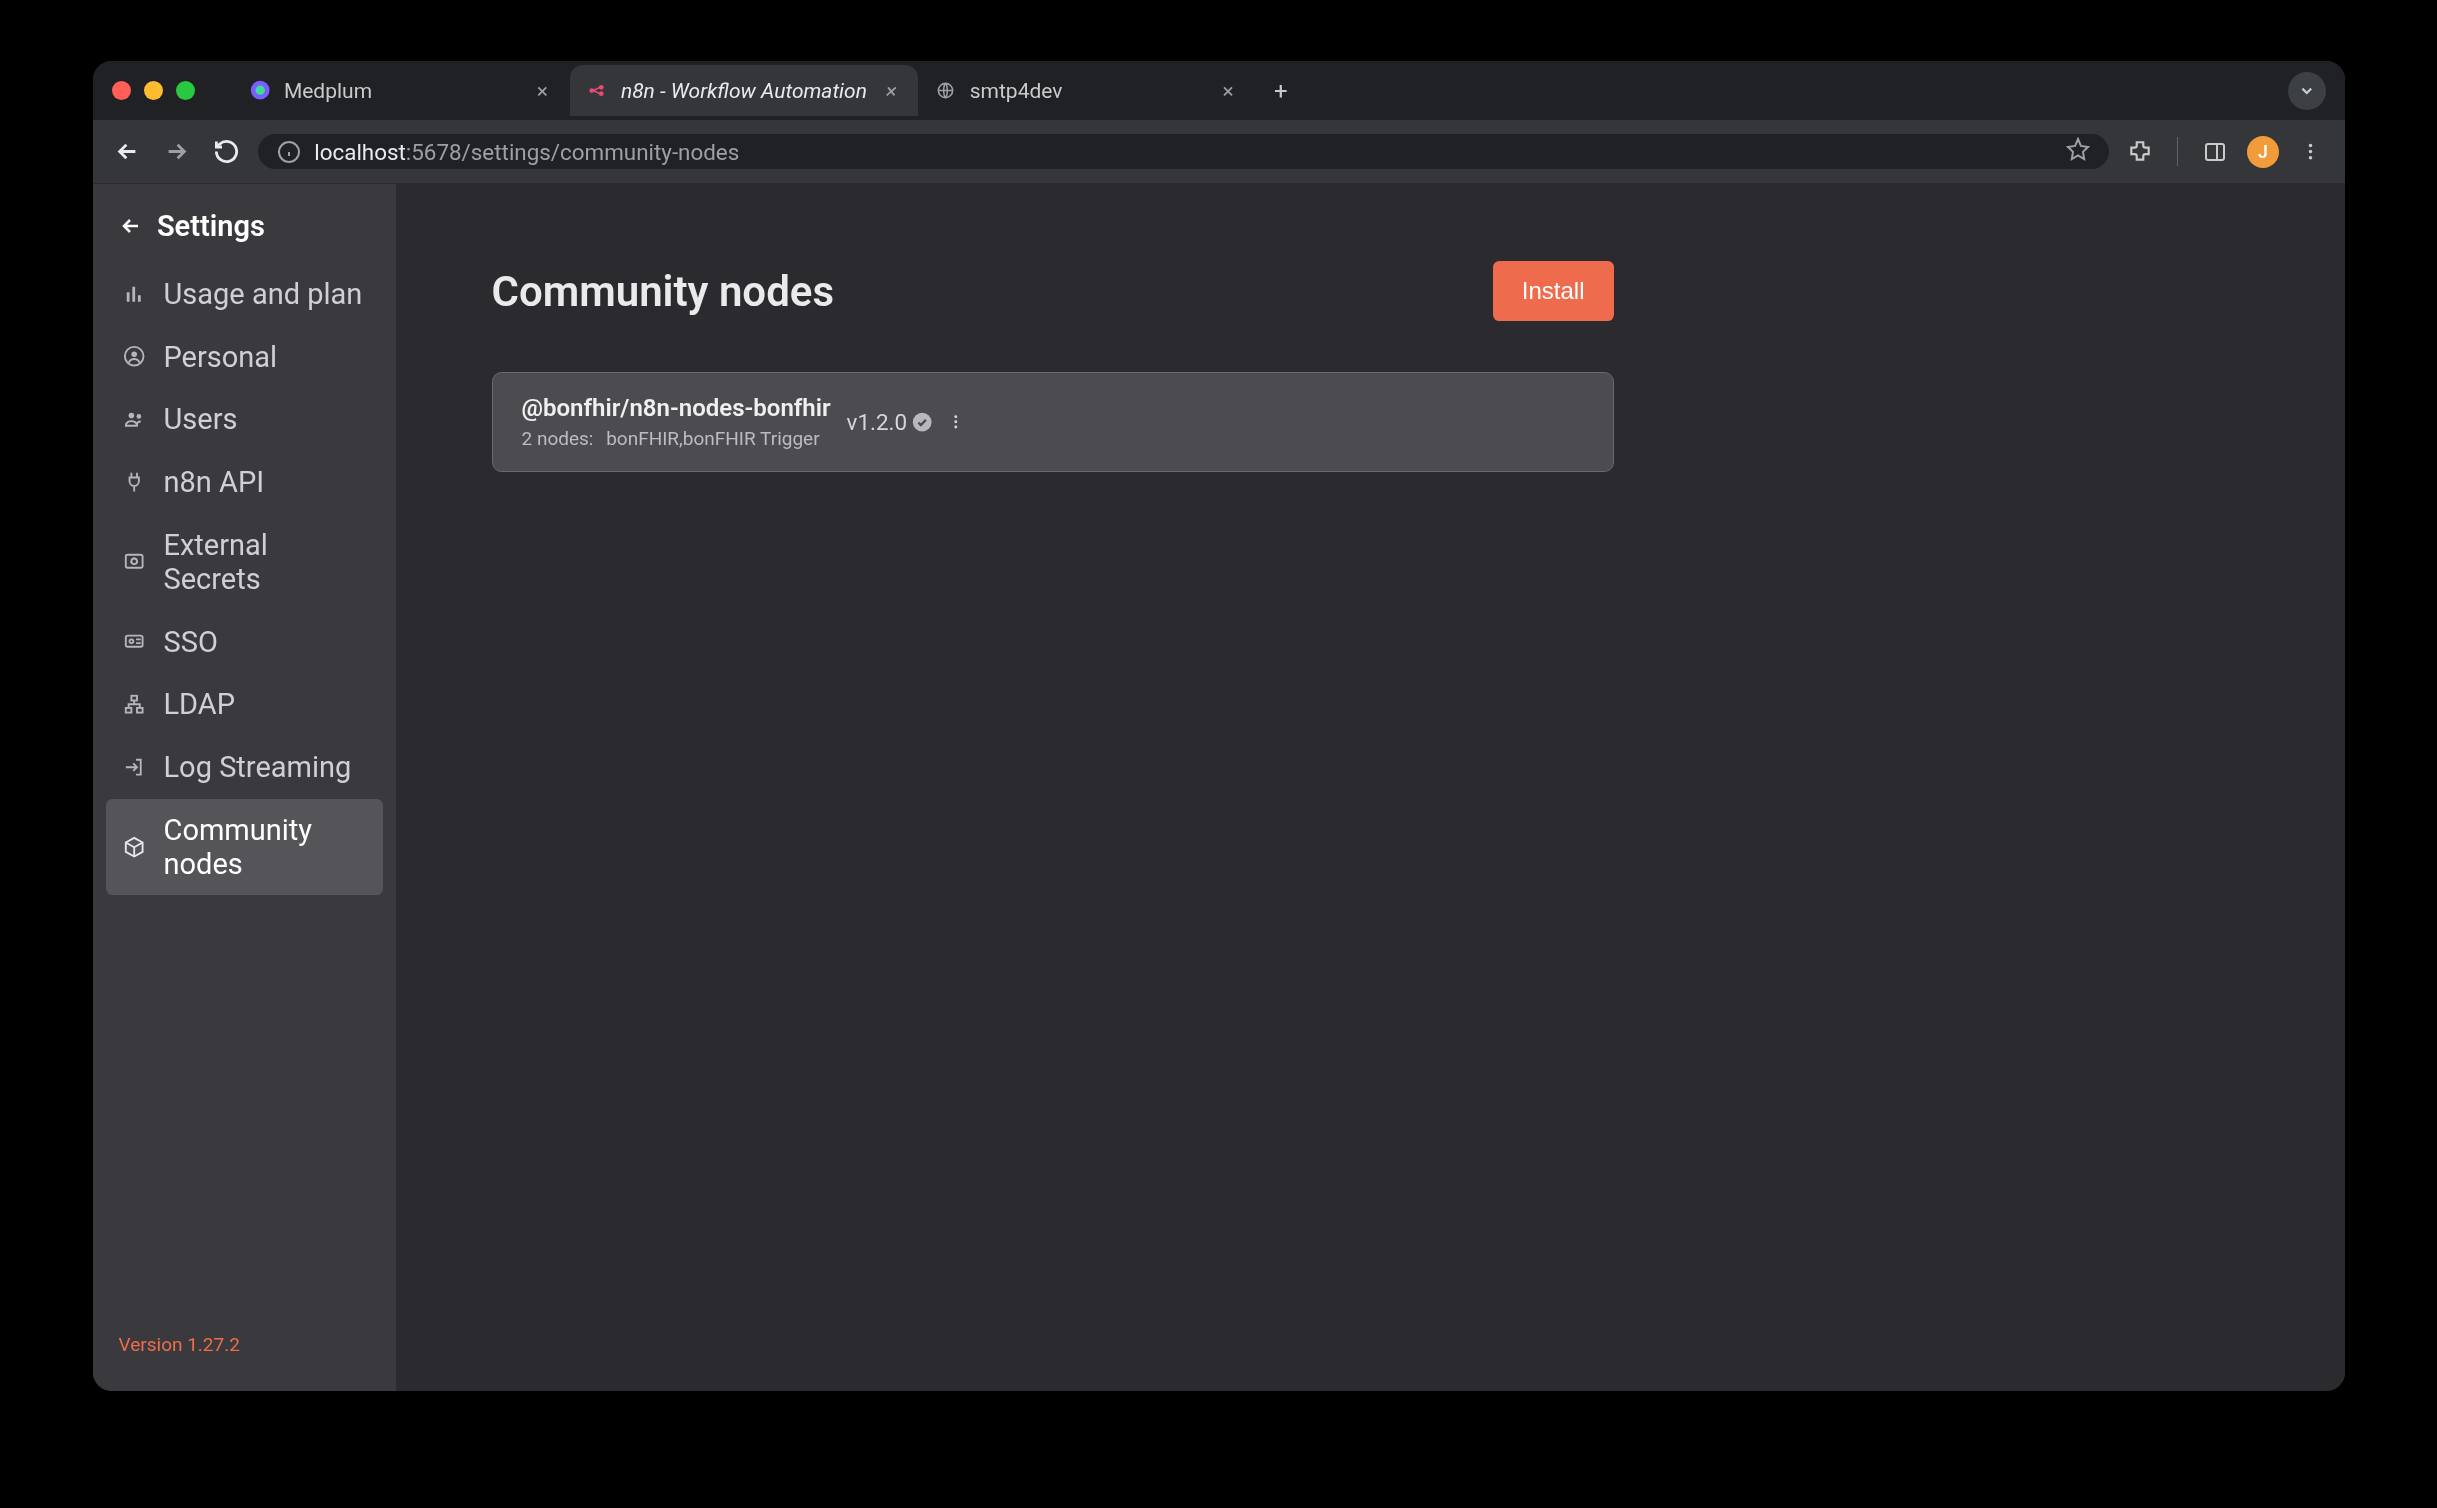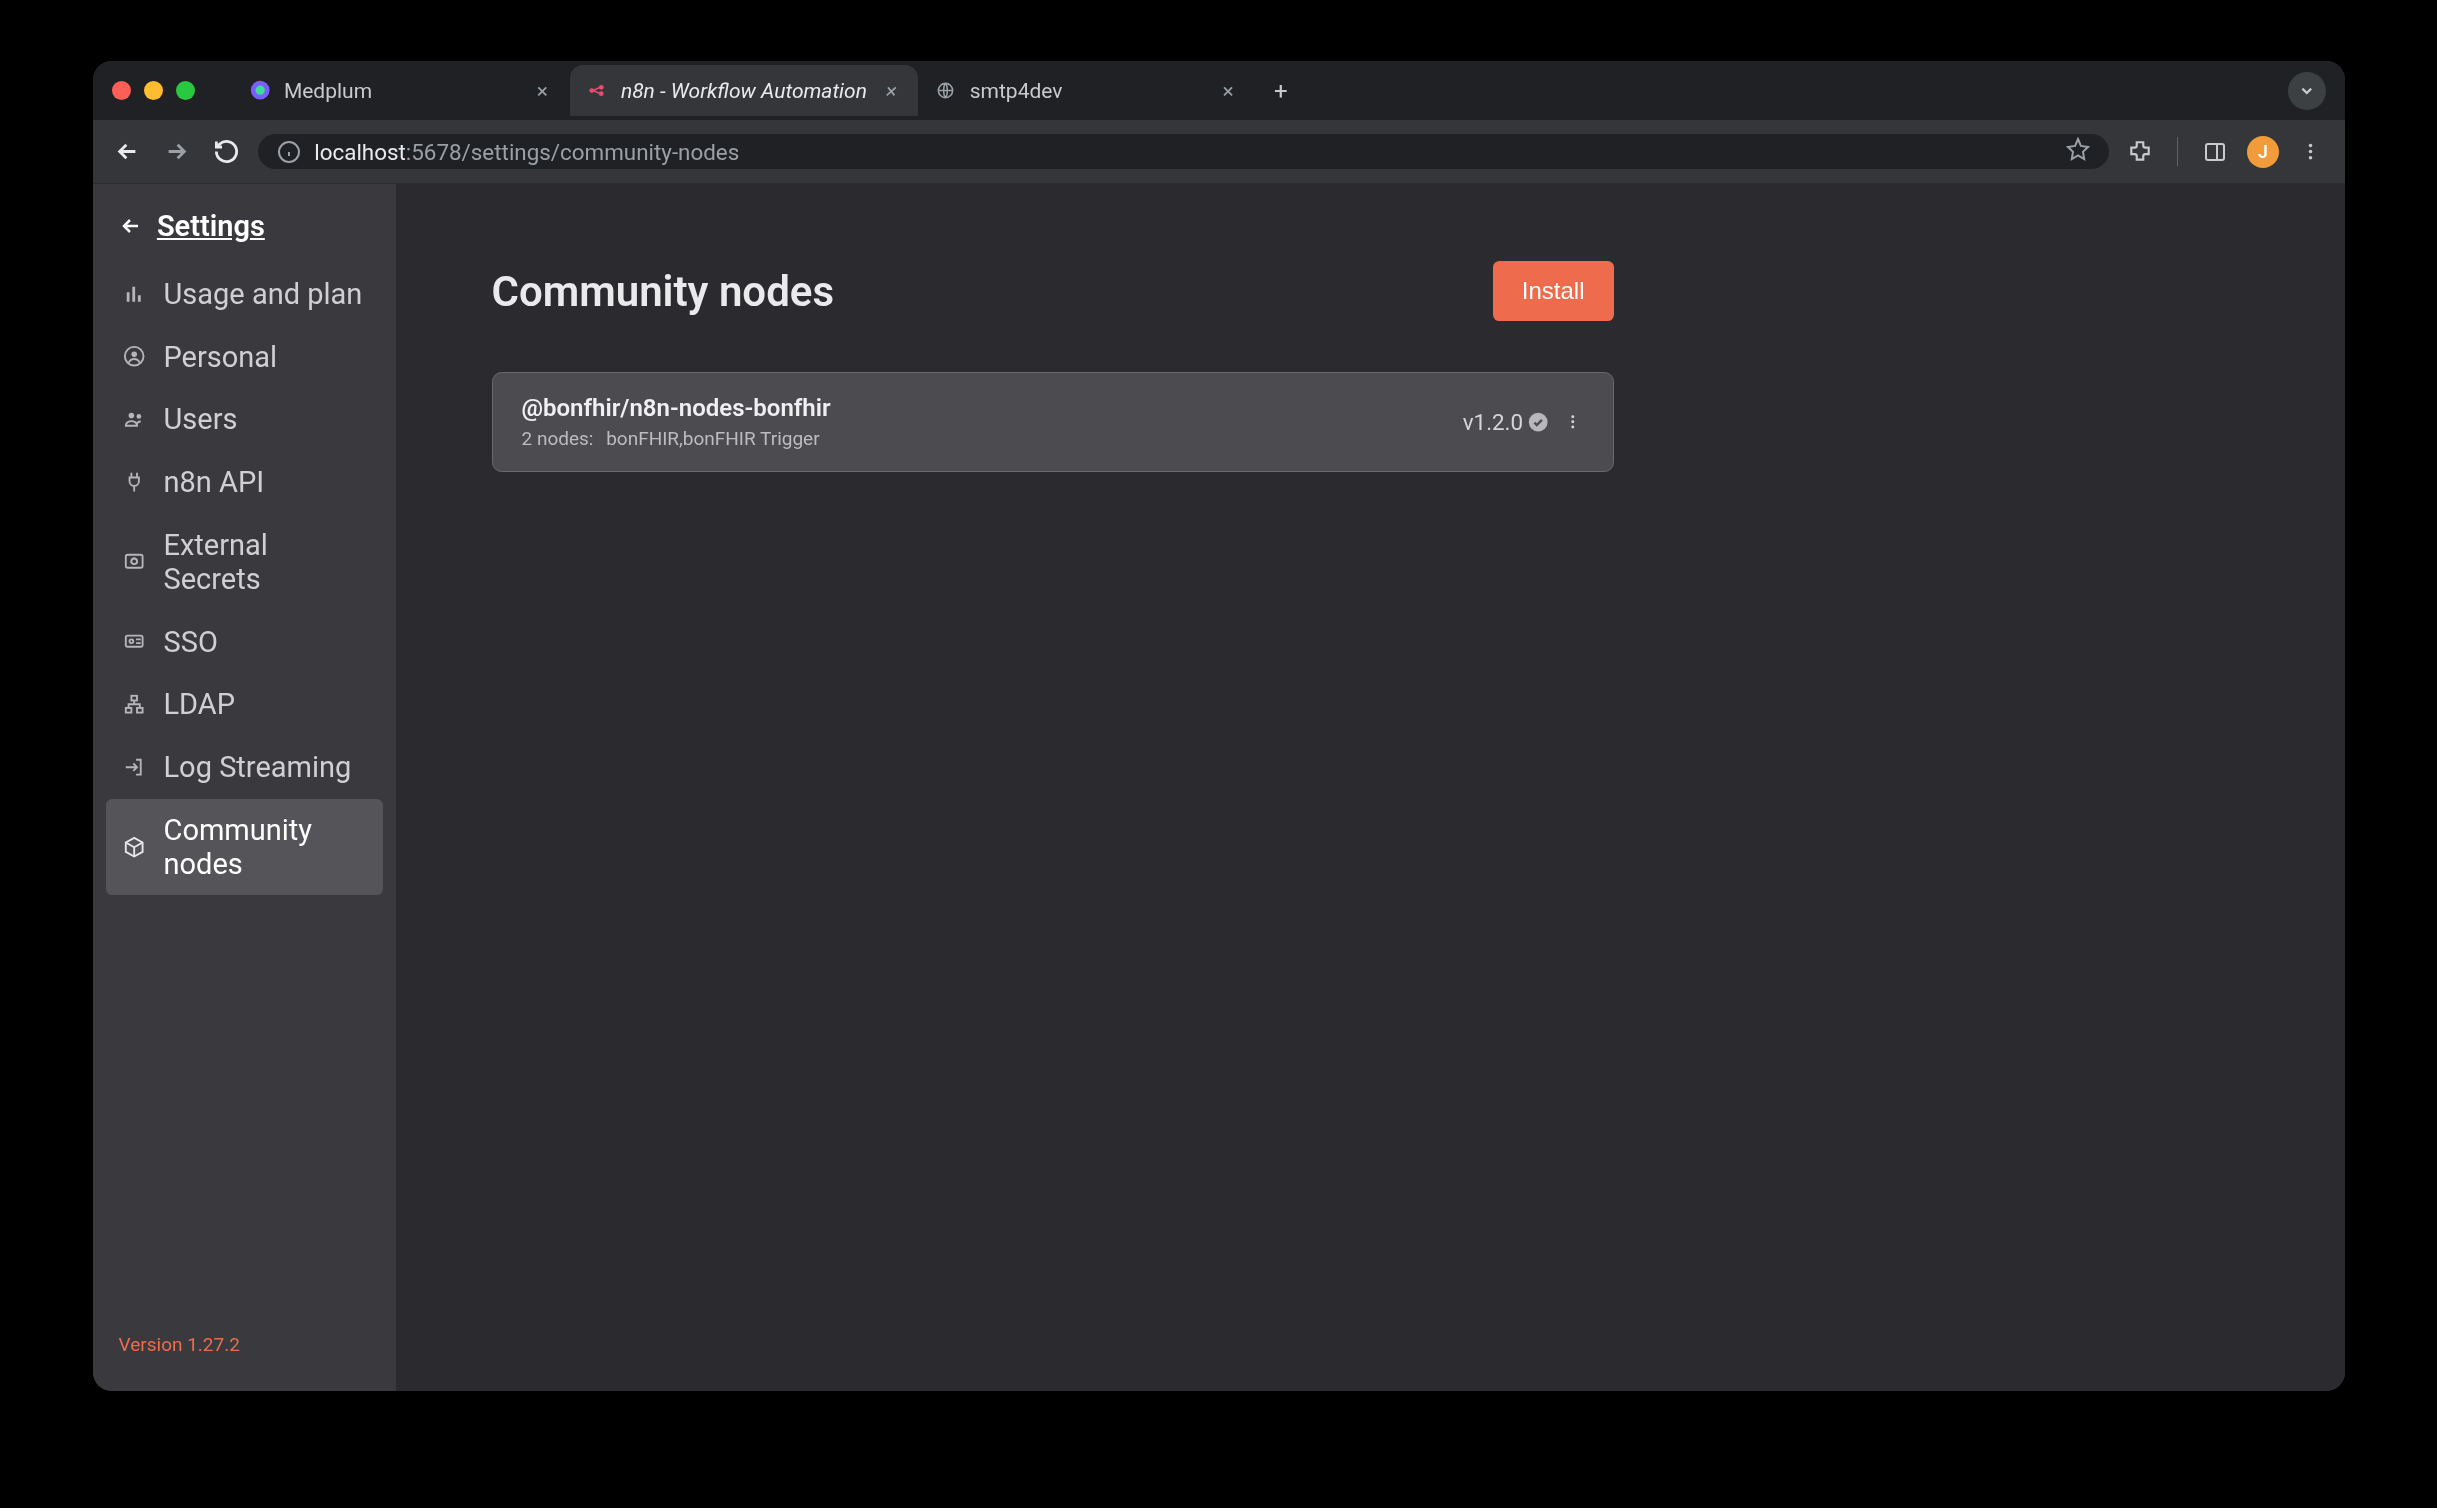--- a/index.html
+++ b/index.html
@@ -99,21 +99,20 @@
     width: 303px;
     background:#3a3a3e;
     display:flex;
     flex-direction:column;
     padding: 19px 0;
   }
   .sidebar-header {
     display:flex; align-items:center; gap:14.4px;
     padding: 6.4px 26px 19px 26px;
     color:#fff;
-    text-decoration:underline;
   }
   .sidebar-header .back { width:24px; height:24px; display:flex; align-items:center; justify-content:center;}
   .sidebar-header h1 { font-size:29px; font-weight:600; }
   .nav-list { display:flex; flex-direction:column; gap:0; padding: 0 13px; }
   .nav-item {
     display:flex; align-items:center; gap:16px;
     padding: 14.4px 16px;
     color:#d0d0d4;
     font-size:29px;
     border-radius:6.4px;
@@ -144,21 +143,21 @@
     cursor:pointer;
   }
 
   .pkg-card {
     background:#4c4c50;
     border:0.8px solid #6a6a6e;
     border-radius:9.6px;
     padding: 21px 29px;
     display:flex;
     align-items:center;
-    justify-content:space-between;
+    justify-content:flex-start;
     gap: 16px;
   }
   .pkg-left {}
   .pkg-name { color:#f0f0f2; font-size:24px; font-weight:600; margin-bottom: 4.8px;}
   .pkg-sub { color:#bcbcc0; font-size:19px; }
   .pkg-sub .label { margin-right: 8px; }
   .pkg-right { display:flex; align-items:center; gap: 3px; color:#d6d6da; }
   .pkg-version { font-size:22.4px; }
   .pkg-check { width:24px; height:24px; display:flex; align-items:center; justify-content:center; }
   .pkg-menu { width:22.4px; height:22.4px; display:flex; align-items:center; justify-content:center; color:#d6d6da; margin-left:8px;}

